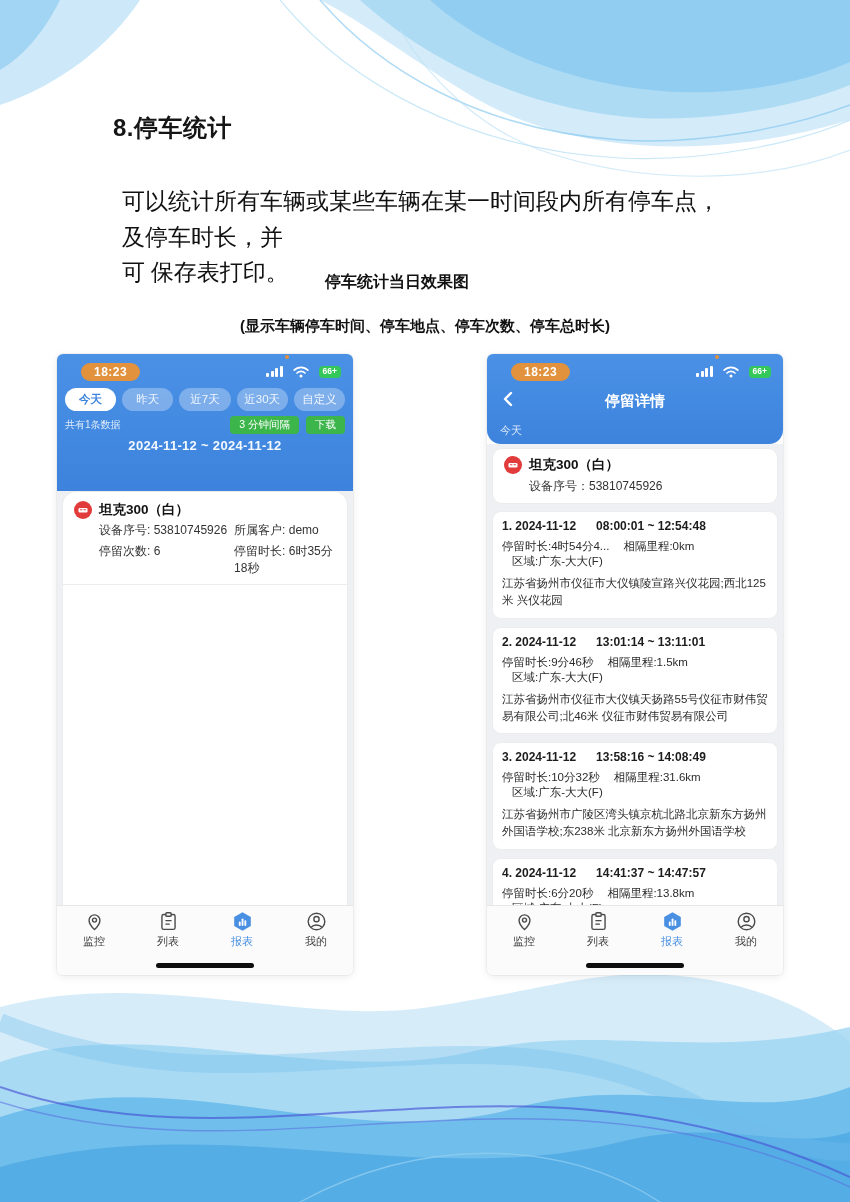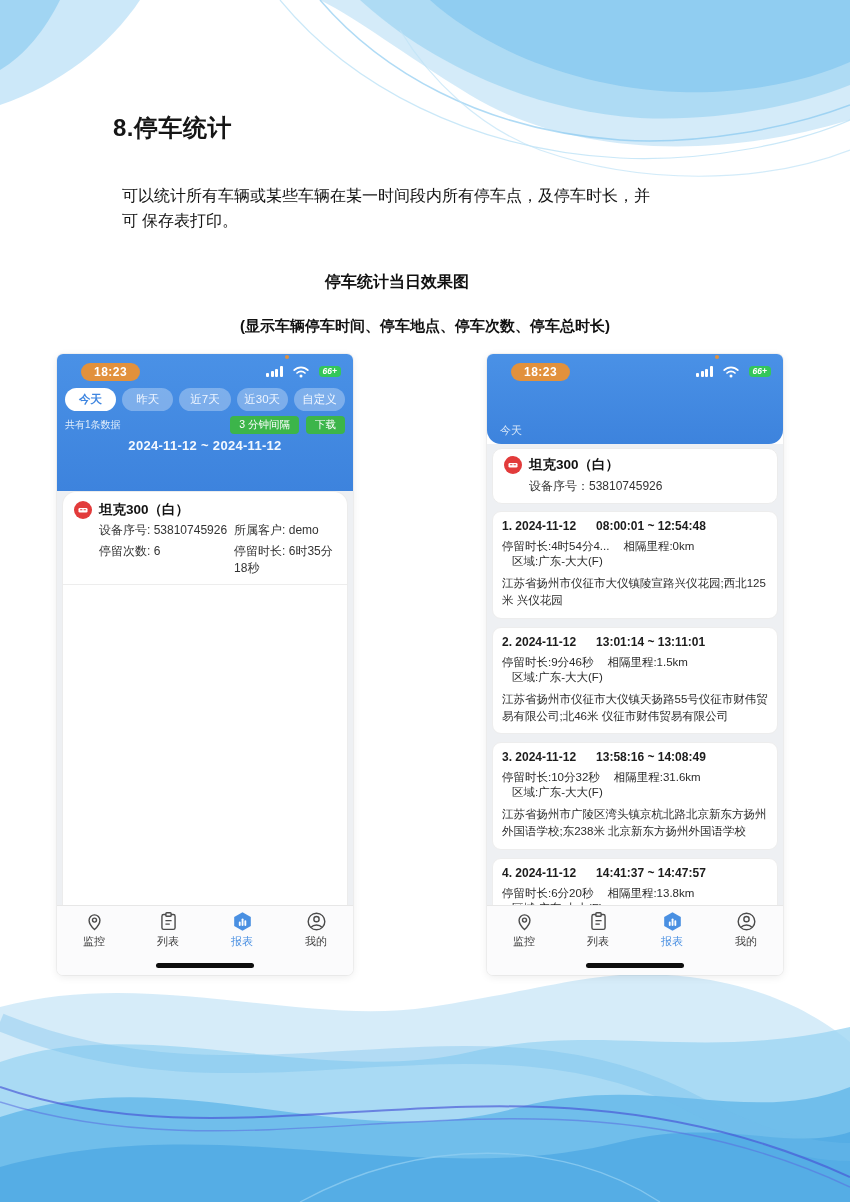--- a/index.html
+++ b/index.html
@@ -6,37 +6,37 @@
   body { background:#ffffff; font-family:"Liberation Sans","DejaVu Sans",sans-serif; }
   .page { position:relative; width:850px; height:1202px; margin:0 auto; background:#fff; overflow:hidden; }
 
   
   .wave-top, .wave-bottom { position:absolute; left:0; width:850px; pointer-events:none; }
   .wave-top { top:0; height:260px; }
   .wave-bottom { bottom:0; height:235px; }
 
   
   .doc-heading { position:absolute; left:113px; top:112px; font-size:24px; font-weight:600; color:#151515; letter-spacing:.5px; }
-  .doc-para { position:absolute; left:122px; top:184px; width:610px; font-family:"Liberation Serif","DejaVu Serif",serif; font-size:16px; color:#111; line-height:1.55; }
+  .doc-para { position:absolute; left:122px; top:184px; width:610px; font-family:"Liberation Serif","DejaVu Serif",serif; font-size:23px; color:#111; line-height:1.55; }
   .doc-para span { display:block; }
   .doc-caption { position:absolute; left:0; top:272px; width:794px; text-align:center; font-size:16px; font-weight:700; color:#111; }
   .doc-subcaption { position:absolute; left:0; top:317px; width:850px; text-align:center; font-size:15px; font-weight:700; color:#111; }
 
   
   .phone { position:absolute; top:354px; width:296px; height:621px; background:#fff; border-radius:6px; overflow:hidden; box-shadow:0 0 0 1px rgba(0,0,0,.04), 0 2px 8px rgba(0,0,0,.08); }
   .phone-left { left:57px; }
   .phone-right { left:487px; }
 
   .phone-header { position:relative; background:linear-gradient(180deg,#4a91e6 0%,#3d83dd 100%); color:#fff; }
   .phone-left .phone-header { height:137px; }
   .phone-right .phone-header { height:90px; border-radius:0 0 14px 14px; }
 
   .status-row { display:flex; align-items:center; justify-content:space-between; padding:7px 12px 2px 24px; height:30px; position:relative; }
   .time-pill { background:#e2913c; color:#fff; font-size:12px; font-weight:700; padding:2px 13px; border-radius:12px; letter-spacing:.5px; }
-  .status-icons { display:flex; align-items:center; gap:10px;font-style:italic; }
+  .status-icons { display:flex; gap:10px; }
   .cam-dot { position:absolute; top:1px; right:64px; width:4px; height:4px; border-radius:50%; background:#e2913c; }
   .sig { display:inline-flex; align-items:flex-end; gap:1.5px; height:11px; }
   .sig i { display:block; width:3px; background:#fff; border-radius:1px; }
   .sig i:nth-child(1){height:4px;} .sig i:nth-child(2){height:6px;} .sig i:nth-child(3){height:8.5px;} .sig i:nth-child(4){height:11px;}
   .battery { background:#34c759; color:#fff; font-size:8.5px; font-weight:700; border-radius:4px; padding:1.5px 4px; line-height:1; }
 
   .nav-row { position:relative; height:34px; display:flex; align-items:center; }
   .nav-title { position:absolute; left:0; right:0; text-align:center; font-size:15px; font-weight:600; color:#fff; }
   .back-btn { position:absolute; left:13px; top:6px; width:18px; height:18px; cursor:pointer; }
   .search-btn { position:absolute; right:13px; top:6px; width:20px; height:20px; cursor:pointer; }
@@ -233,20 +233,26 @@
               <i></i>
             </span>
           <svg width="16" height="12" viewBox="0 0 16 12">
               <path d="M1.2 4.2 A9.5 9.5 0 0 1 14.8 4.2" stroke="#fff" stroke-width="1.7" fill="none" stroke-linecap="round"></path>
               <path d="M4 7 A5.8 5.8 0 0 1 12 7" stroke="#fff" stroke-width="1.7" fill="none" stroke-linecap="round"></path>
               <circle cx="8" cy="10" r="1.5" fill="#fff"></circle>
             </svg>
           <span class="battery">66+</span>
         </span>
       </div>
+      <div class="nav-row">
+        <svg class="back-btn" viewBox="0 0 18 18">
+            <polyline points="11,3 5,9 11,15" fill="none" stroke="#fff" stroke-width="2.4" stroke-linecap="round" stroke-linejoin="round"></polyline>
+          </svg>
+        <span class="nav-title">停留详情</span>
+      </div>
       <span class="header-sub">今天</span>
     </div>
 
     <div class="phone-content">
       <div class="r-vehicle-card">
         <div class="veh-row">
           <span class="veh-icon">
             <svg width="12" height="12" viewBox="0 0 24 24">
                 <rect x="3" y="8" width="18" height="9" rx="2.5" fill="#fff"></rect>
                 <rect x="6" y="10.5" width="5" height="2" rx="1" fill="#e23b3b"></rect>

